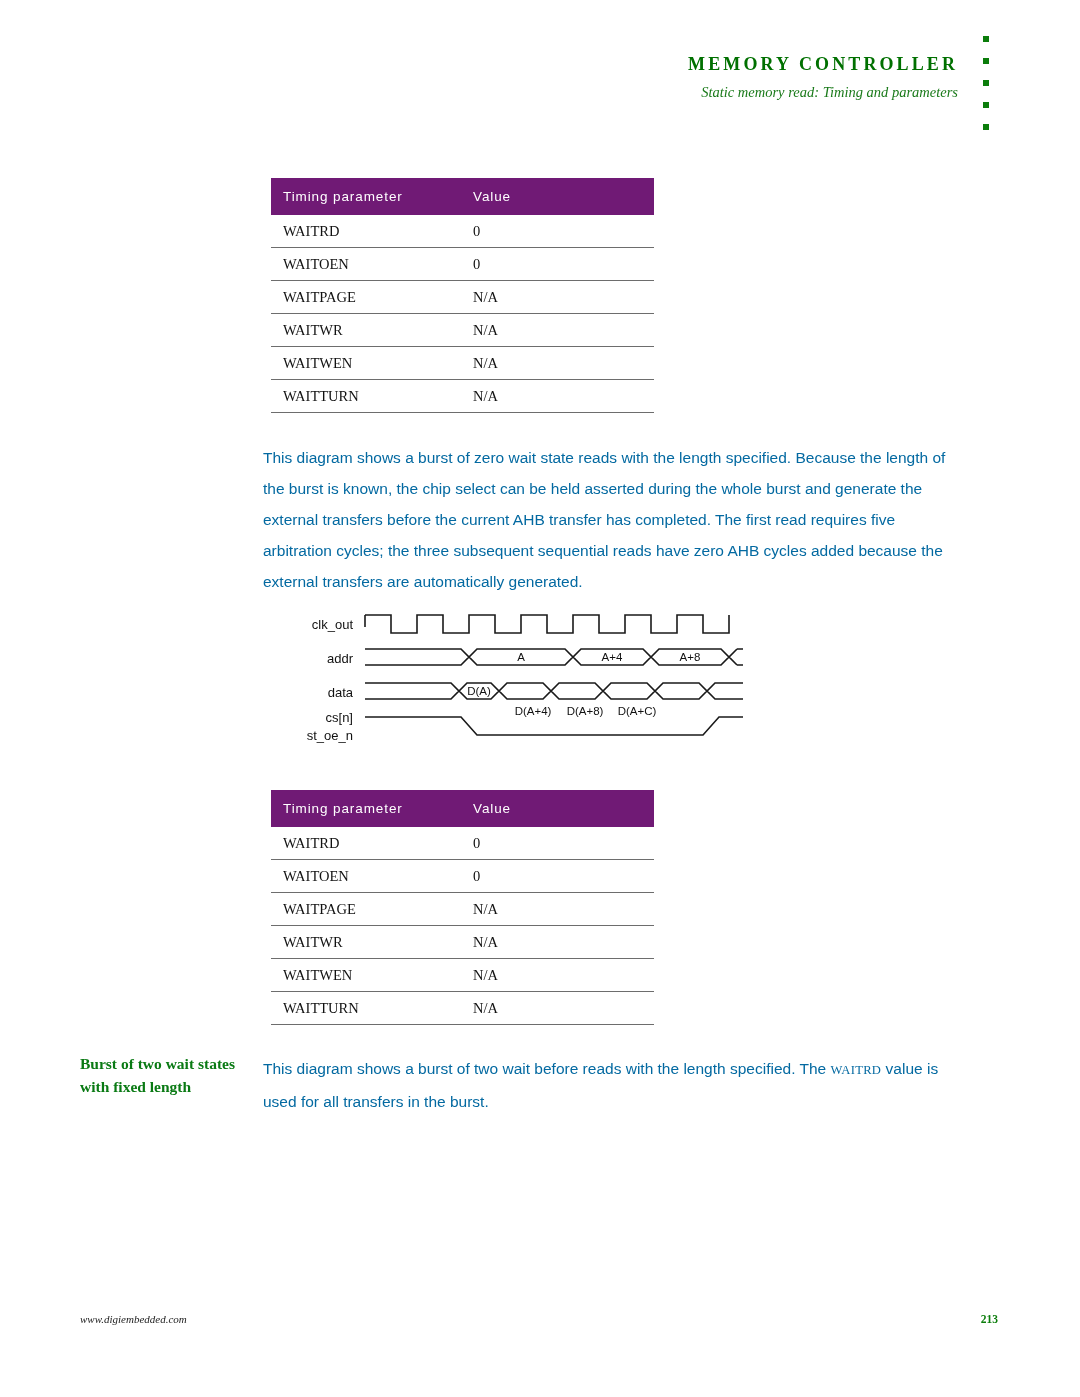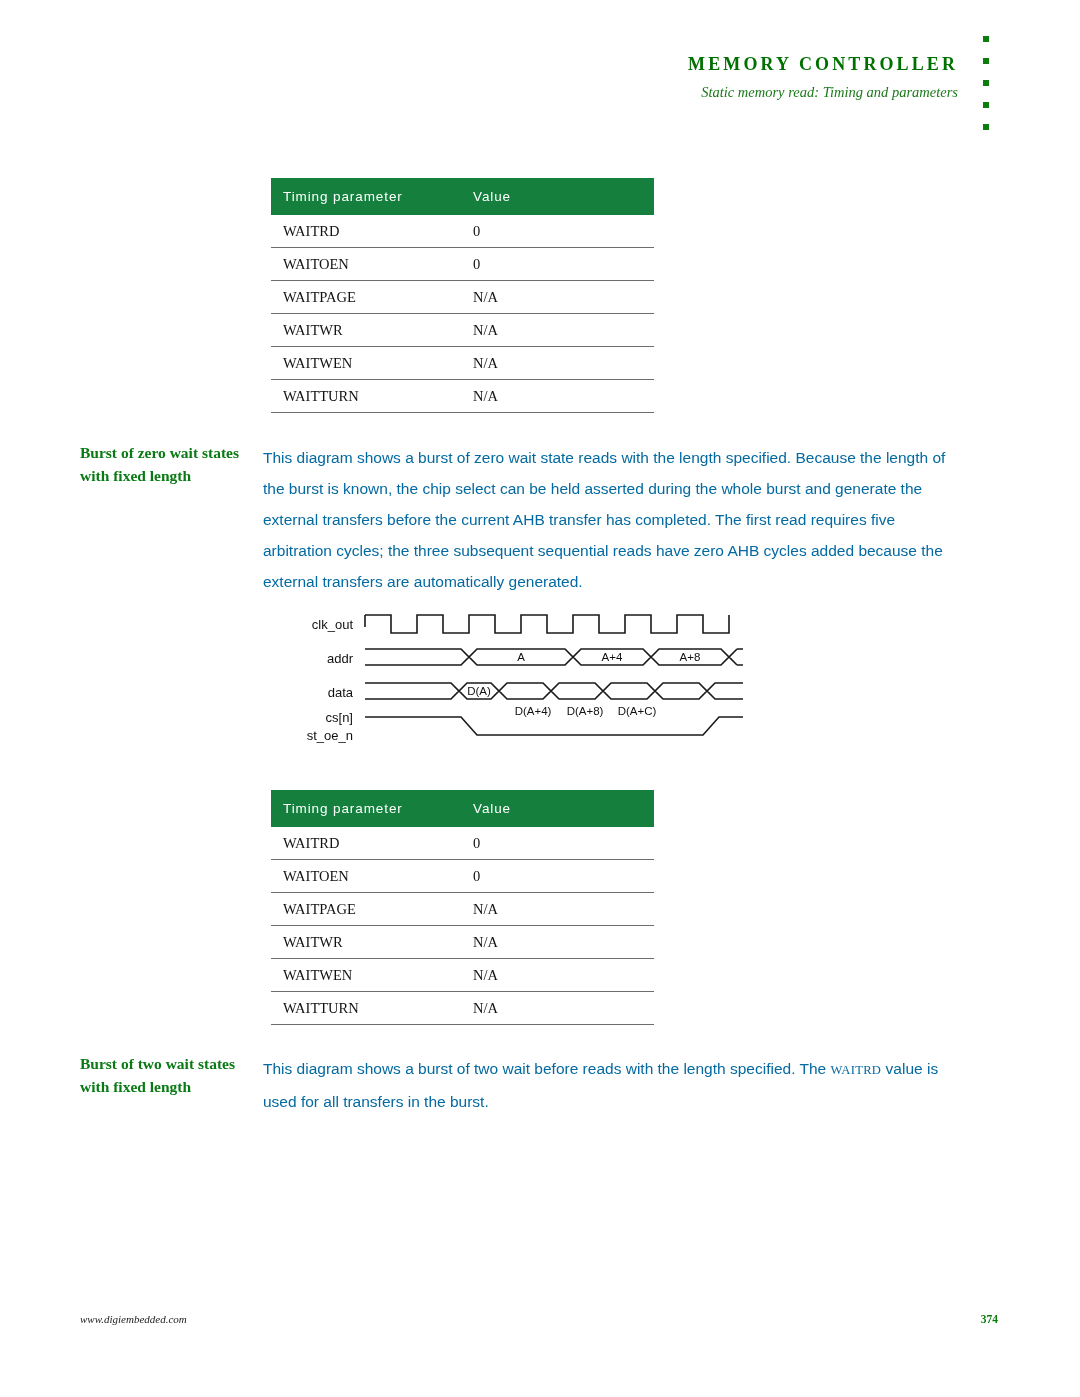--- a/index.html
+++ b/index.html
@@ -33,21 +33,21 @@
   }
   .dots { position:absolute; top:36px; left:983px; }
   .dots i {
     display:block; width:6px; height:6px;
     background:#0b7d0b; margin-bottom:16px;
   }
 
   
   .tbl { position:absolute; left:271px; width:383px; border-collapse:collapse; }
   .tbl th {
-    background:#15803d;
+    background:#701a75;
     color:#ffffff;
     font-family:"Liberation Sans", sans-serif;
     font-weight:normal;
     font-size:13.5px;
     letter-spacing:0.9px;
     text-align:left;
     padding:11px 0 11px 12px;
     border:none;
   }
   .tbl th.c2 { padding-left:11px; }
@@ -154,21 +154,20 @@
         <td>WAITWEN</td>
         <td class="c2">N/A</td>
       </tr>
       <tr>
         <td>WAITTURN</td>
         <td class="c2">N/A</td>
       </tr>
     </tbody>
   </table>
 
-  <div class="side" style="top:442px;">Burst of zero wait states with fixed length</div>
   <div class="body" style="top:442px;">This diagram shows a burst of zero wait state reads with the length specified. Because the length of the burst is known, the chip select can be held asserted during the whole burst and generate the external transfers before the current AHB transfer has completed. The first read requires five arbitration cycles; the three subsequent sequential reads have zero AHB cycles added because the external transfers are automatically generated.</div>
 
   <div class="wave">
     <svg width="480" height="155" viewBox="0 0 480 155">
       <g fill="none" stroke="#1a1a1a" stroke-width="1.6">
 
         <path d="M100,10 L100,22 M100,10 L126,10 L126,28 L152,28 L152,10 L178,10 L178,28 L204,28 L204,10 L230,10 L230,28 L256,28 L256,10 L282,10 L282,28 L308,28 L308,10 L334,10 L334,28 L360,28 L360,10 L386,10 L386,28 L412,28 L412,10 L438,10 L438,28 L464,28 L464,10 L464,22"></path>
 
         <path d="M100,44 L196,44 L204,52 L212,44 L300,44 L308,52 L316,44 L378,44 L386,52 L394,44 L456,44 L464,52 L472,44
                  M100,60 L196,60 L204,52 L212,60 L300,60 L308,52 L316,60 L378,60 L386,52 L394,60 L456,60 L464,52 L472,60"></path>
@@ -234,15 +233,15 @@
         <td>WAITTURN</td>
         <td class="c2">N/A</td>
       </tr>
     </tbody>
   </table>
 
   <div class="side" style="top:1053px;">Burst of two wait states with fixed length</div>
   <div class="body" style="top:1053px;"><span>This diagram shows a burst of two wait before reads with the length specified. The </span><span class="sc">WAITRD</span><span> value is used for all transfers in the burst.</span></div>
 
   <div class="ft-left">www.digiembedded.com</div>
-  <div class="ft-right">374</div>
+  <div class="ft-right">213</div>
 
 </div>
 
 </body></html>

